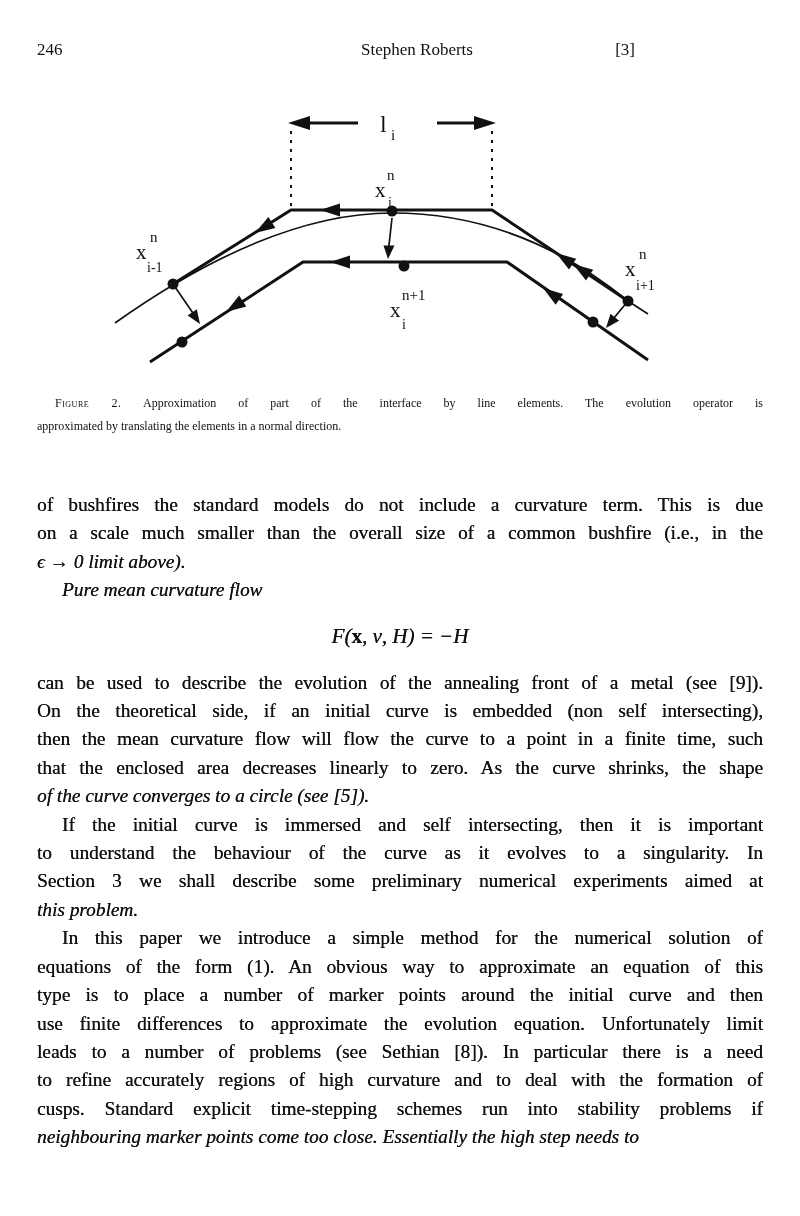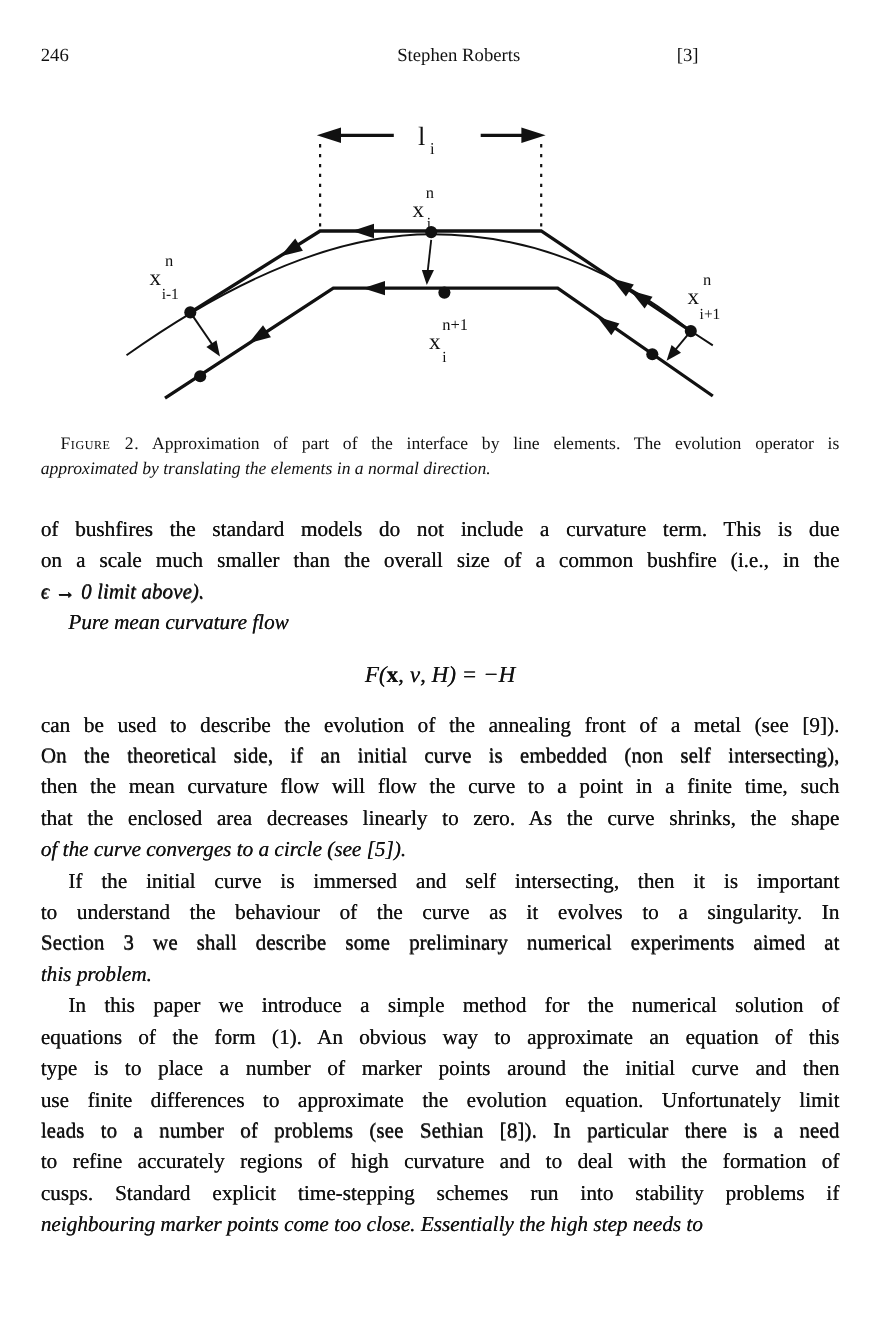--- a/index.html
+++ b/index.html
@@ -8,28 +8,28 @@
     font-family:"Liberation Serif","DejaVu Serif",serif;color:#111;
     overflow:hidden;
   }
   .hdr{position:absolute;top:40px;left:0;width:672px;height:22px;font-size:17px;}
   .hdr .pnum{position:absolute;left:37px;top:0;}
   .hdr .author{position:absolute;left:17px;width:800px;text-align:center;top:0;}
   .hdr .bnum{position:absolute;right:37px;top:0;}
 
   svg text{font-family:"Liberation Serif","DejaVu Serif",serif;fill:#111;}
 
-  .caption{position:absolute;left:37px;top:392px;width:726px;font-size:16px;line-height:23px;}
+  .caption{position:absolute;left:37px;top:392px;width:726px;font-size:12px;line-height:23px;}
   .cap-line{text-align:justify;text-align-last:justify;}
-  .cap-line.last{text-align-last:left;font-style:italic;}
+  .cap-line.last{text-align-last:left;}
   .cap-line.first{text-indent:18px;}
   .smallcaps{font-variant:small-caps;letter-spacing:0.5px;}
 
   .bodytext{
-    position:absolute;left:37px;top:468px;width:726px;
+    position:absolute;left:37px;top:491px;width:726px;
     font-size:19.3px;line-height:28.4px;
     text-shadow:0.25px 0.25px 0 #222;
   }
   .line{text-align:justify;text-align-last:justify;white-space:normal;}
   .line.last{text-align-last:left;font-style:italic;}
   .line.indent{text-indent:25px;}
 
   .equation{
     height:64px;display:flex;align-items:center;justify-content:center;
     font-size:21px;font-style:italic;

